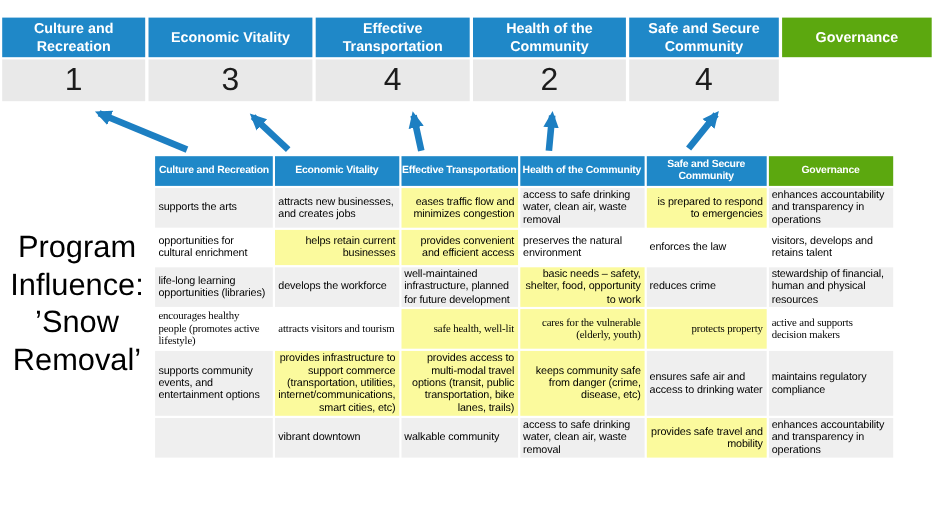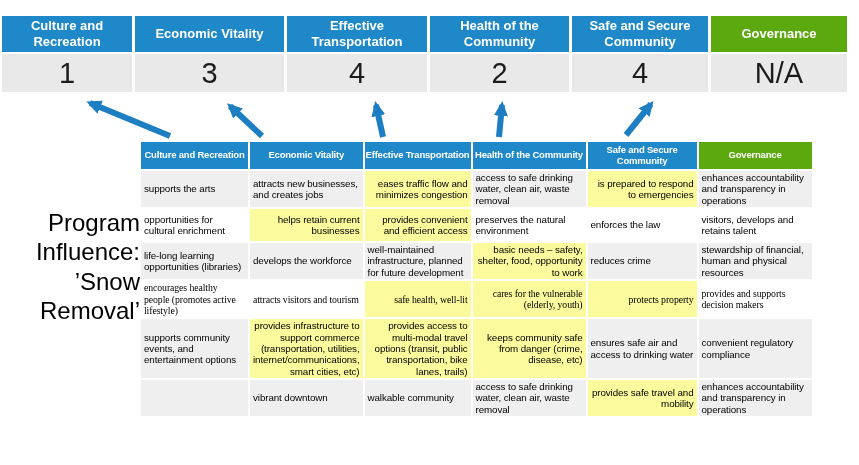--- a/index.html
+++ b/index.html
@@ -24,21 +24,21 @@
   .score {
     height:38px; background:var(--scorebg);
     display:flex; align-items:center; justify-content:center;
     font-size:29px; color:#1c1c1c;
   }
   
   .arrows { position:absolute; left:0; top:80px; width:859px; height:50px; }
   
   .title {
     position:absolute; left:0; top:194px; width:140px;
-    text-align:right; font-size:24px; line-height:1.22; color:#000;
+    text-align:center; font-size:28px; line-height:1.22; color:#000;
     white-space:pre-line;
   }
   
   table.matrix {
     position:absolute; left:139px; top:126px;
     border-collapse:separate; border-spacing:2px 2px;
     table-layout:fixed;
   }
   table.matrix th {
     background:var(--blue); color:#fff; font-weight:bold;
@@ -66,21 +66,20 @@
       <div class="hdr blue">Economic Vitality</div>
       <div class="hdr blue">Effective Transportation</div>
       <div class="hdr blue">Health of the Community</div>
       <div class="hdr blue">Safe and Secure Community</div>
       <div class="hdr green">Governance</div>
       <div class="score">1</div>
       <div class="score">3</div>
       <div class="score">4</div>
       <div class="score">2</div>
       <div class="score">4</div>
-      <div class="score">N/A</div>
     </div>
 
   <svg class="arrows" viewBox="0 0 859 50" xmlns="http://www.w3.org/2000/svg">
     <defs>
       <marker id="ah" markerUnits="userSpaceOnUse" markerWidth="20" markerHeight="20" refX="11" refY="9" orient="auto">
         <path class="arrow-head" d="M0,2 L15,9 L0,16 Z" fill="#1d7fc2"></path>
       </marker>
     </defs>
     <line class="arrow-line" x1="170" y1="42" x2="90" y2="9" stroke-width="6" marker-end="url(#ah)" stroke="#1d7fc2"></line>
     <line class="arrow-line" x1="262" y1="42" x2="230" y2="12" stroke-width="6" marker-end="url(#ah)" stroke="#1d7fc2"></line>
@@ -137,29 +136,29 @@
           <td class="hl">basic needs – safety, shelter, food, opportunity to work</td>
           <td class="shade">reduces crime</td>
           <td class="shade">stewardship of financial, human and physical resources</td>
         </tr>
         <tr style="height: 33px; font-family: Liberation Serif, serif;">
           <td>encourages healthy people (promotes active lifestyle)</td>
           <td>attracts visitors and tourism</td>
           <td class="hl">safe health, well-lit</td>
           <td class="hl">cares for the vulnerable (elderly, youth)</td>
           <td class="hl">protects property</td>
-          <td>provides and supports decision makers</td>
+          <td>active and supports decision makers</td>
         </tr>
         <tr style="height: 54px;">
           <td class="shade">supports community events, and entertainment options</td>
           <td class="hl">provides infrastructure to support commerce (transportation, utilities, internet/communications, smart cities, etc)</td>
           <td class="hl">provides access to multi-modal travel options (transit, public transportation, bike lanes, trails)</td>
           <td class="hl">keeps community safe from danger (crime, disease, etc)</td>
           <td class="shade">ensures safe air and access to drinking water</td>
-          <td class="shade">convenient regulatory compliance</td>
+          <td class="shade">maintains regulatory compliance</td>
         </tr>
         <tr style="height: 36px;">
           <td class="shade"></td>
           <td class="shade">vibrant downtown</td>
           <td class="shade">walkable community</td>
           <td class="shade">access to safe drinking water, clean air, waste removal</td>
           <td class="hl">provides safe travel and mobility</td>
           <td class="shade">enhances accountability and transparency in operations</td>
         </tr>
       </tbody>

